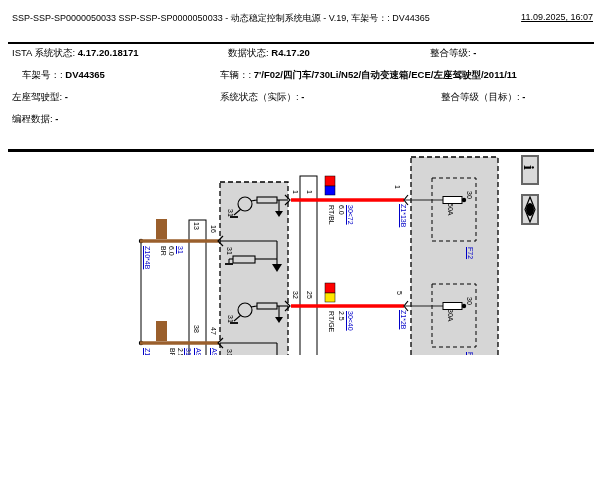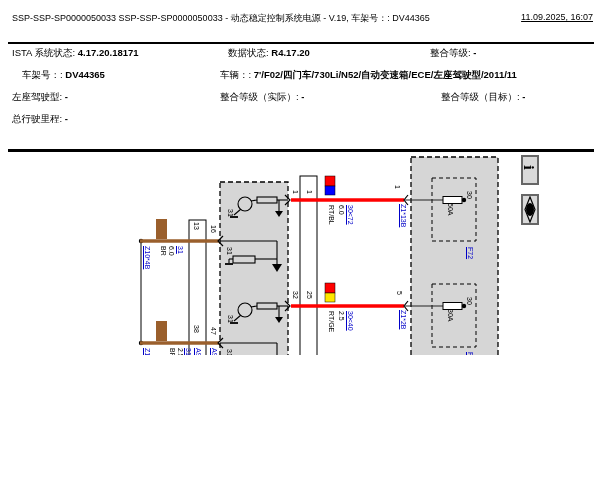--- a/index.html
+++ b/index.html
@@ -23,23 +23,23 @@
   <div class="hdr" style="left:12px;top:12px;">SSP-SSP-SP0000050033  SSP-SSP-SP0000050033  - 动态稳定控制系统电源 - V.19, 车架号：: DV44365</div>
   <div class="hdr" style="right:9px;top:12px;text-decoration:underline;">11.09.2025,  16:07</div>
   <div class="rule" style="top:42px;height:2px;"></div>
 
   <div class="cell" style="left:12px;top:47px;text-align:center;"><span>ISTA 系统状态:</span> <b>4.17.20.18171</b></div>
   <div class="cell" style="left:220px;top:47px;margin-left:8px;"><span>数据状态:</span> <b>R4.17.20</b></div>
   <div class="cell" style="left:430px;top:47px;"><span>整合等级:</span> <b>-</b></div>
   <div class="cell" style="left:12px;top:69px;margin-left:10px;"><span>车架号：:</span> <b>DV44365</b></div>
   <div class="cell" style="left:220px;top:69px;"><span>车辆：:</span> <b>7'/F02/四门车/730Li/N52/自动变速箱/ECE/左座驾驶型/2011/11</b></div>
   <div class="cell" style="left:12px;top:91px;"><span>左座驾驶型:</span> <b>-</b></div>
-  <div class="cell" style="left:220px;top:91px;"><span>整合等级（实际）:</span> <b>-</b></div>
+  <div class="cell" style="left:220px;top:91px;"><span>系统状态（实际）:</span> <b>-</b></div>
   <div class="cell" style="left:430px;top:91px;margin-left:11px;"><span>整合等级（目标）:</span> <b>-</b></div>
-  <div class="cell" style="left:12px;top:113px;"><span>总行驶里程:</span> <b>-</b></div>
+  <div class="cell" style="left:12px;top:113px;"><span>编程数据:</span> <b>-</b></div>
 
   <div class="rule" style="top:149px;height:2.5px;"></div>
 
   <svg style="position:absolute;left:0;top:150px;" width="602" height="335" viewBox="0 0 602 335">
 
     <polygon points="220,32 288,32 288,335 242,335 242,241 220,241" fill="#d6d6d6" stroke="#000" stroke-width="1.3" stroke-dasharray="5,3"></polygon>
 
     <rect x="411" y="7" width="87" height="328" fill="#d6d6d6" stroke="#000" stroke-width="1.3" stroke-dasharray="5,3"></rect>
 
     <rect x="189" y="70" width="17" height="171" fill="#fff" stroke="#000" stroke-width="1"></rect>

